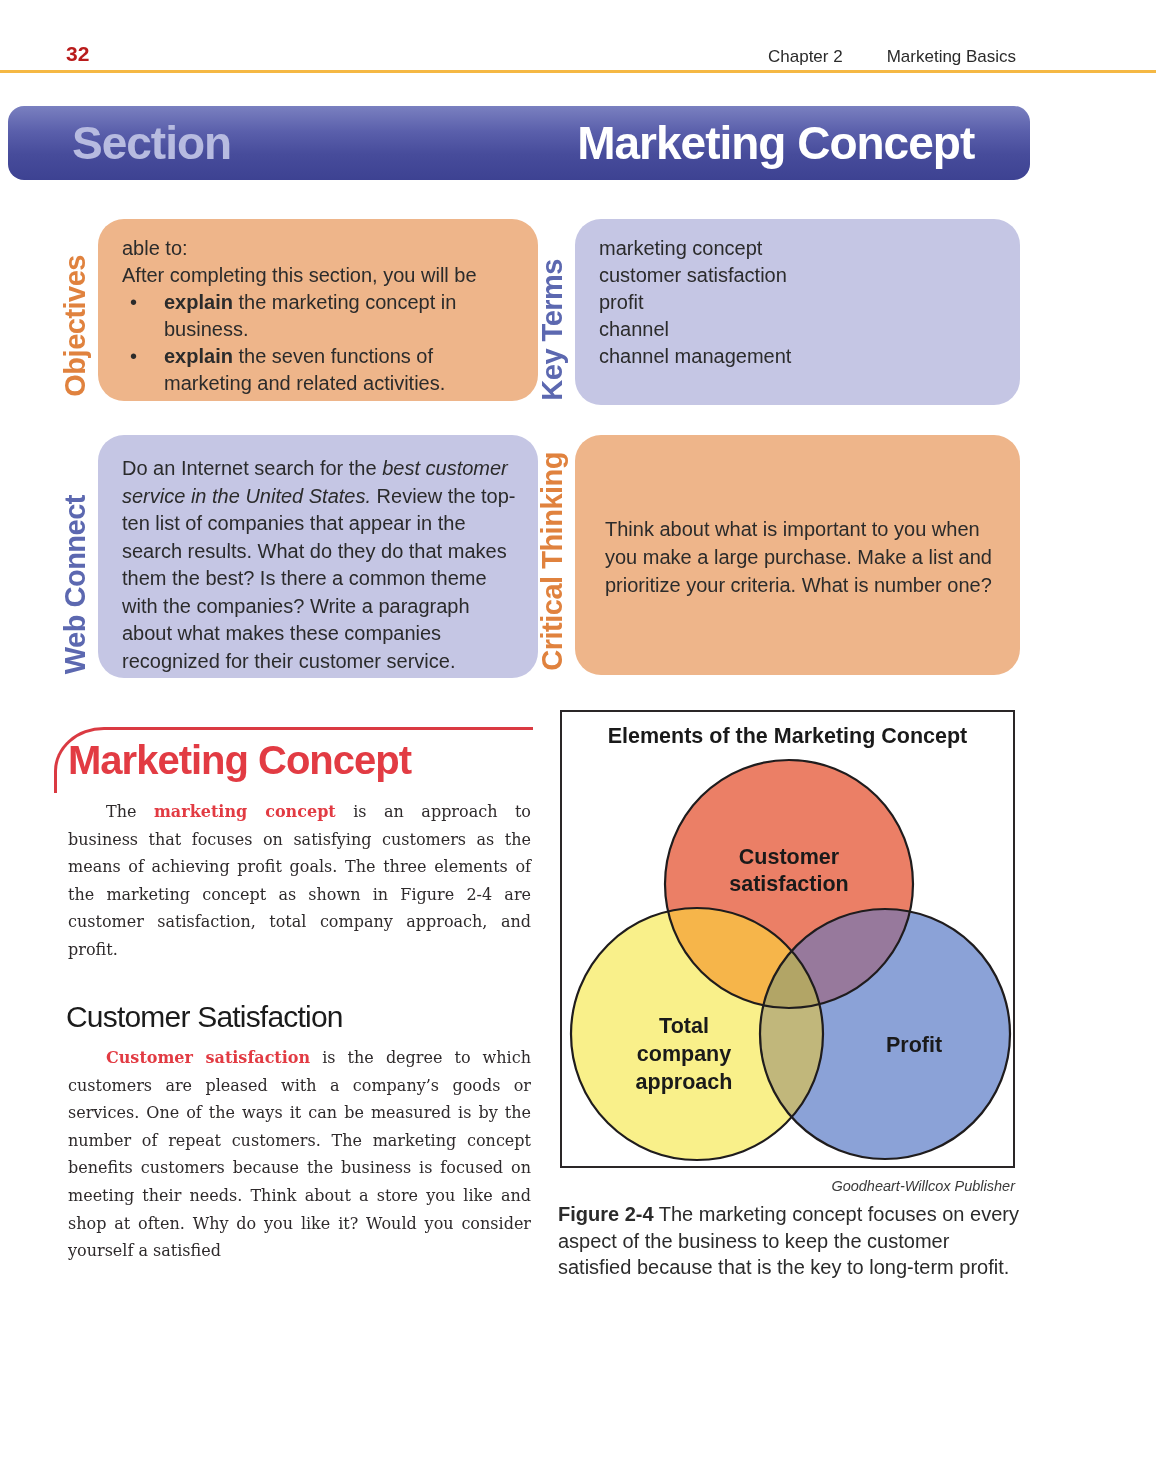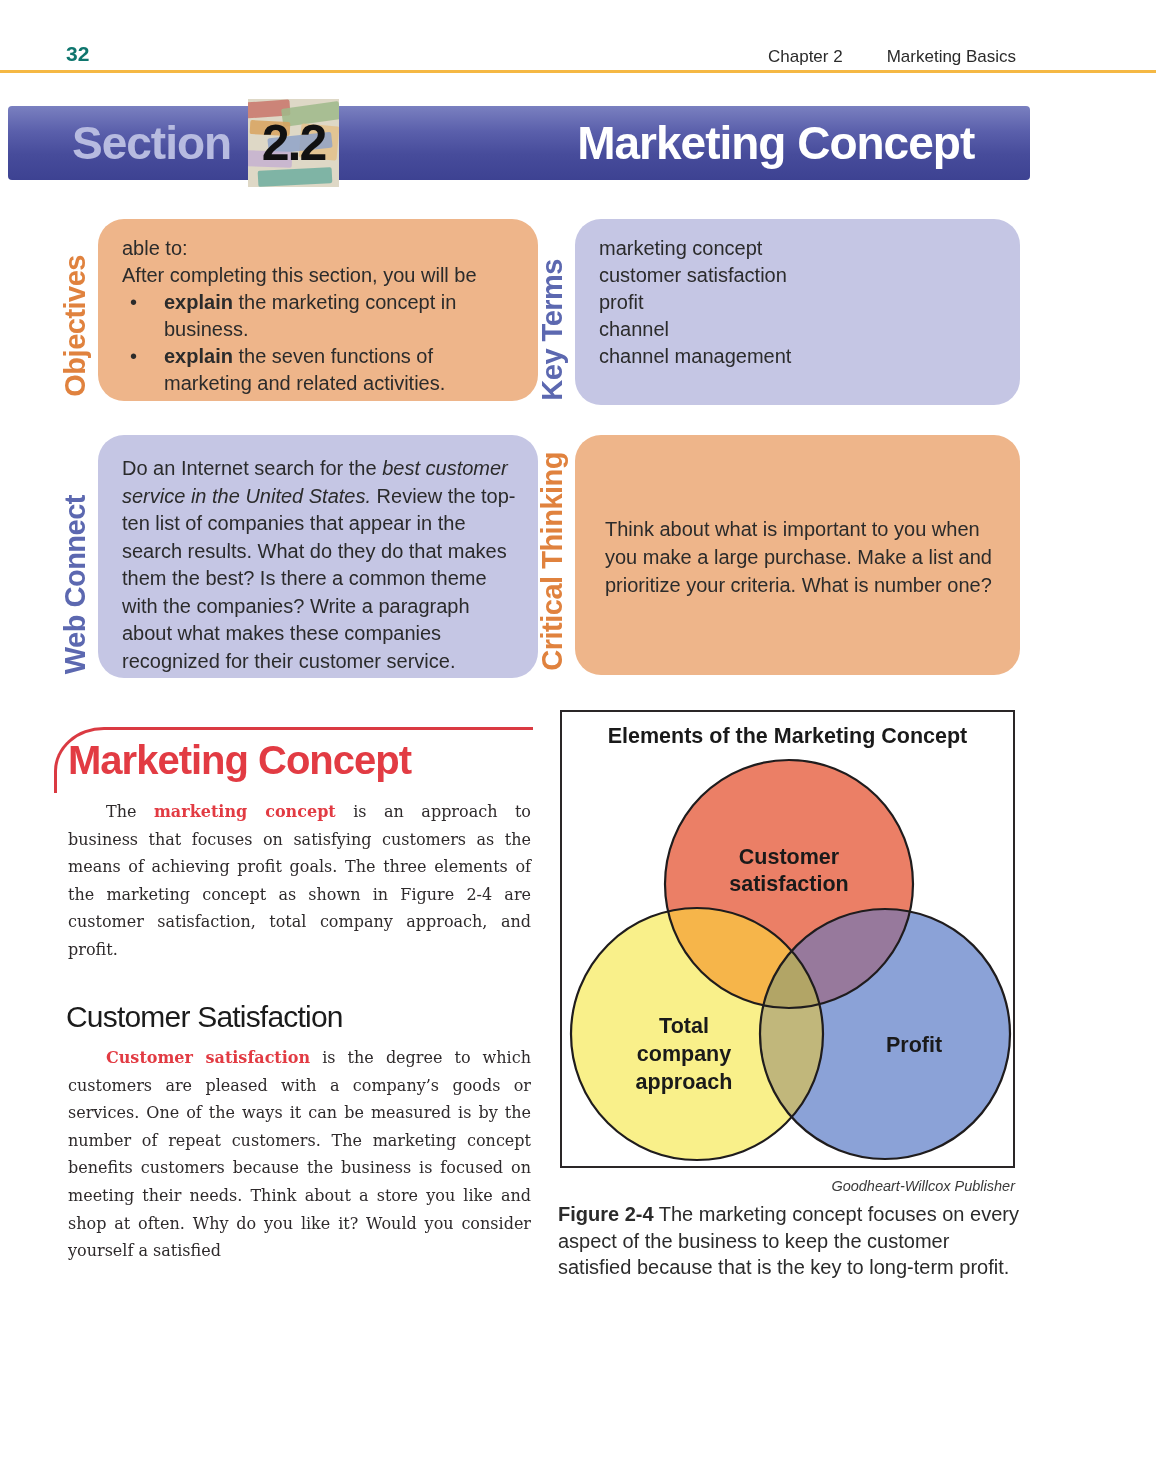--- a/index.html
+++ b/index.html
@@ -2,29 +2,29 @@
 <html><head>
 <meta charset="utf-8">
 <style>
   * { margin:0; padding:0; box-sizing:border-box; }
   html,body { background:#ffffff; }
   .page {
     position:relative; width:1156px; height:1479px; background:#ffffff;
     font-family:"Liberation Sans", sans-serif; color:#2b2b2b; overflow:hidden;
   }
   
-  .pagenum { position:absolute; left:66px; top:42px; font-size:21px; font-weight:bold; color:#0f766e;text-align:center; }
+  .pagenum { position:absolute; left:66px; top:42px; font-size:21px; font-weight:bold; color:#b91c1c;text-align:center; }
   .runhead { position:absolute; left:768px; top:47px; font-size:17px; color:#2b2b2b; display:flex; }
   .runhead .gap { width:44px; }
   .head-rule { position:absolute; left:0; top:70px; width:1156px; height:3px; background:#f5b844; }
 
   
   .banner {
     position:absolute; left:8px; top:106px; width:1022px; height:74px;
-    border-radius:4px;
+    border-radius:16px;
     background:linear-gradient(180deg,#7a80c0 0%, #5a5fab 35%, #474c9b 65%, #3d4292 100%);
     display:flex; align-items:center;
   }
   .banner .sec-word {
     margin-left:64px; font-size:46px; font-weight:bold; color:#b7bbe0; letter-spacing:-1px;
   }
   .sec-tile {
     position:absolute; left:240px; top:-7px; width:91px; height:88px;
     background:#ded8c6; overflow:hidden;
   }
@@ -129,30 +129,20 @@
   <div class="pagenum">32</div>
   <div class="runhead">
     <span>Chapter 2</span>
     <span class="gap"></span>
     <span>Marketing Basics</span>
   </div>
   <div class="head-rule"></div>
 
   <div class="banner">
     <span class="sec-word">Section</span>
-    <div class="sec-tile">
-      <span class="blk blk1"></span>
-      <span class="blk blk2"></span>
-      <span class="blk blk3"></span>
-      <span class="blk blk7"></span>
-      <span class="blk blk4"></span>
-      <span class="blk blk5"></span>
-      <span class="blk blk6"></span>
-      <span class="sec-num">2.2</span>
-    </div>
     <span class="sec-title">Marketing Concept</span>
   </div>
 
   <div class="cbox peach box-objectives">
     <span class="vlabel vorange">Objectives</span>
     <div class="line">able to:</div>
     <div class="line">After completing this section, you will be</div>
     <div class="bullet-item">
       <div class="bt"><span class="bold">explain</span><span> the marketing concept in business.</span></div>
     </div>

